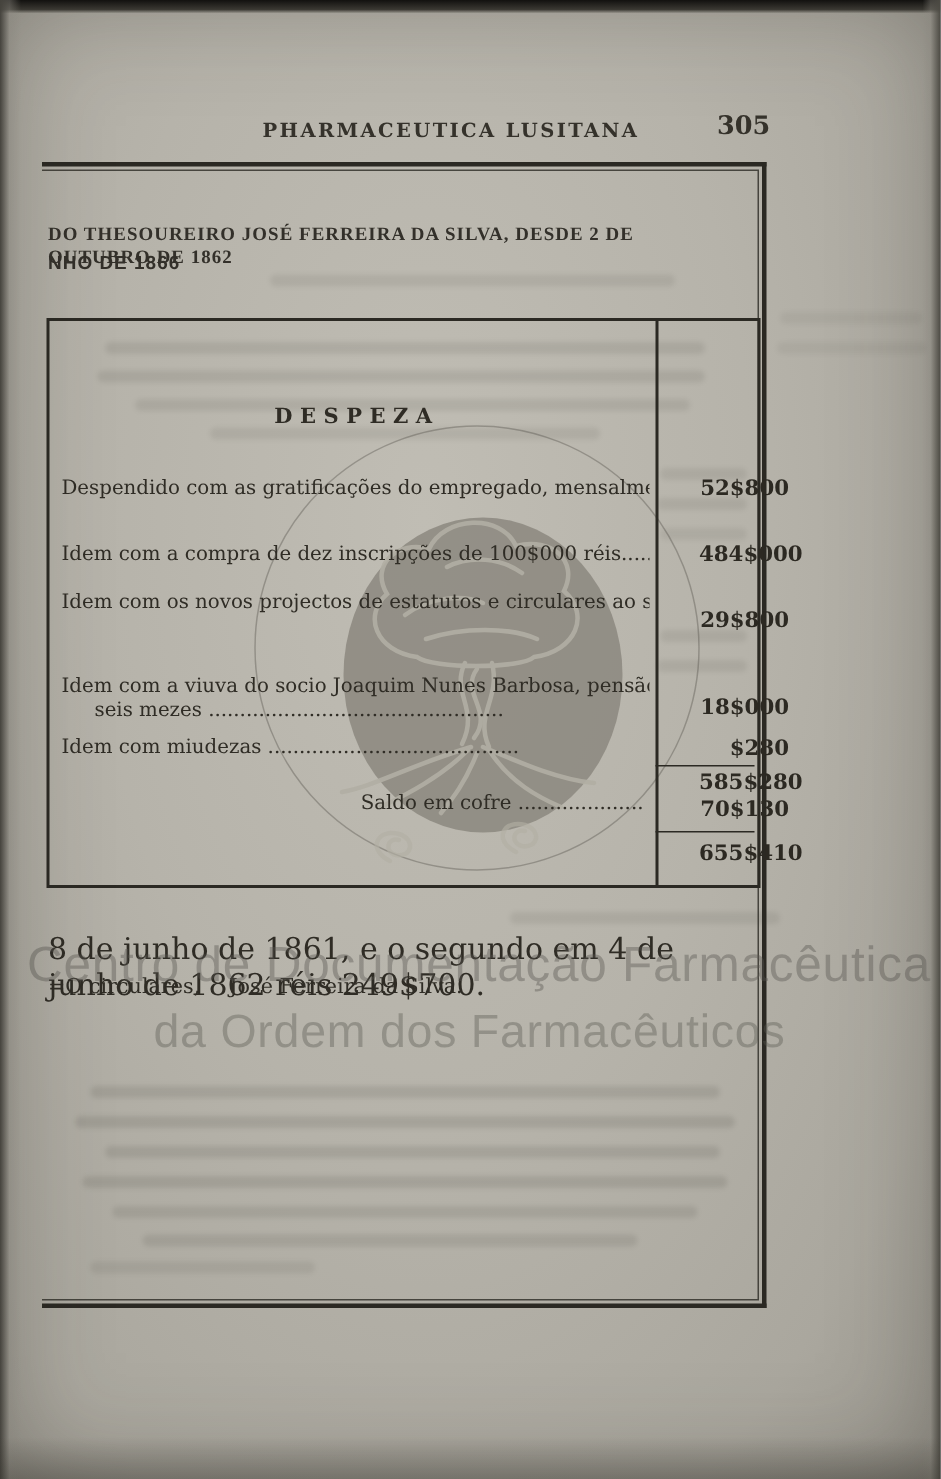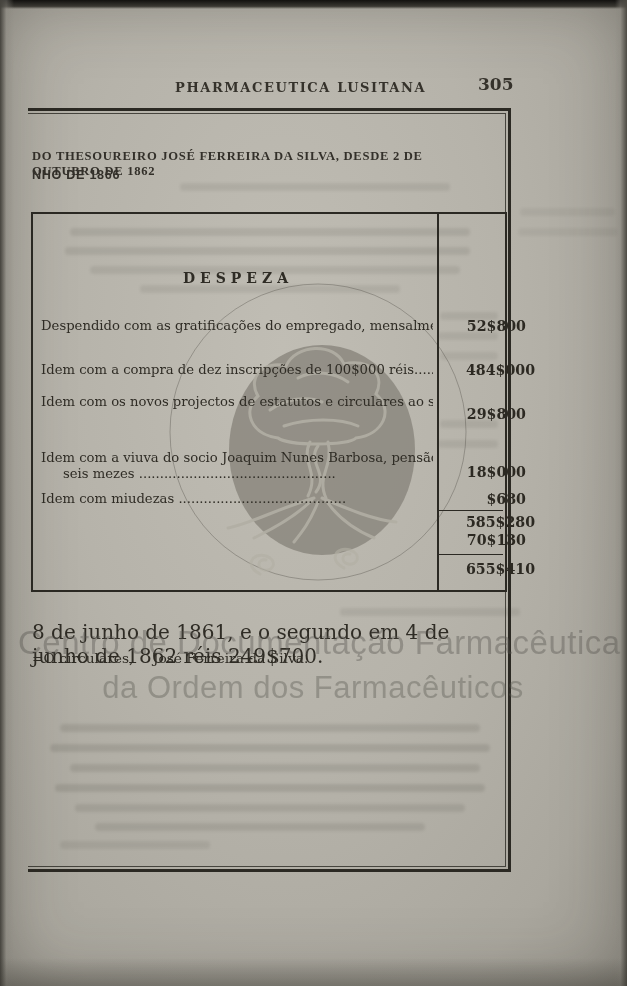--- a/index.html
+++ b/index.html
@@ -123,24 +123,25 @@
     <div class="amt" style="top:148px">484$000</div>
 
     <div class="desc" style="top:180px">Idem com os novos projectos de estatutos e circulares ao socios</div>
     <div class="amt" style="top:192px">29$800</div>
 
     <div class="desc" style="top:236px">Idem com a viuva do socio Joaquim Nunes Barbosa, pensão de</div>
     <div class="desc desc2" style="top:252px">seis mezes ...............................................</div>
     <div class="amt" style="top:250px">18$000</div>
 
     <div class="desc" style="top:277px">Idem com miudezas ........................................</div>
-    <div class="amt" style="top:277px">$680</div>
+    <div class="amt" style="top:277px">$280</div>
 
     <div class="amt-rule" style="top:296px"></div>
     <div class="amt" style="top:300px">585$280</div>
+    <div class="saldo-label">Saldo em cofre ....................</div>
     <div class="amt" style="top:318px">70$130</div>
 
     <div class="amt-rule" style="top:340px"></div>
     <div class="amt" style="top:347px">655$410</div>
   </div>
 
   <div class="abs footer-par">8 de junho de 1861, e o segundo em 4 de junho de 1862 réis 249$700.</div>
   <div class="abs signature">
     <span>=O circulares,</span>
     <span class="ital">José Ferreira da Silva.</span>

